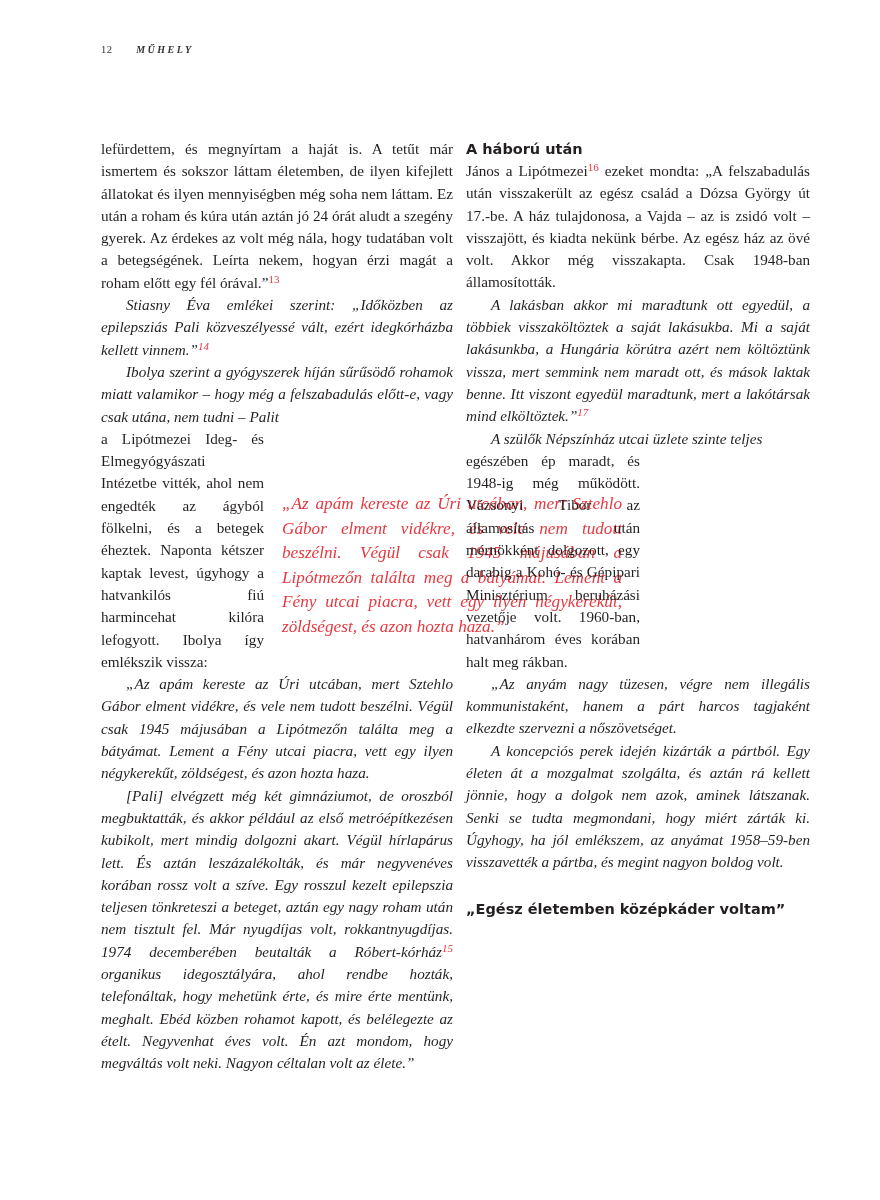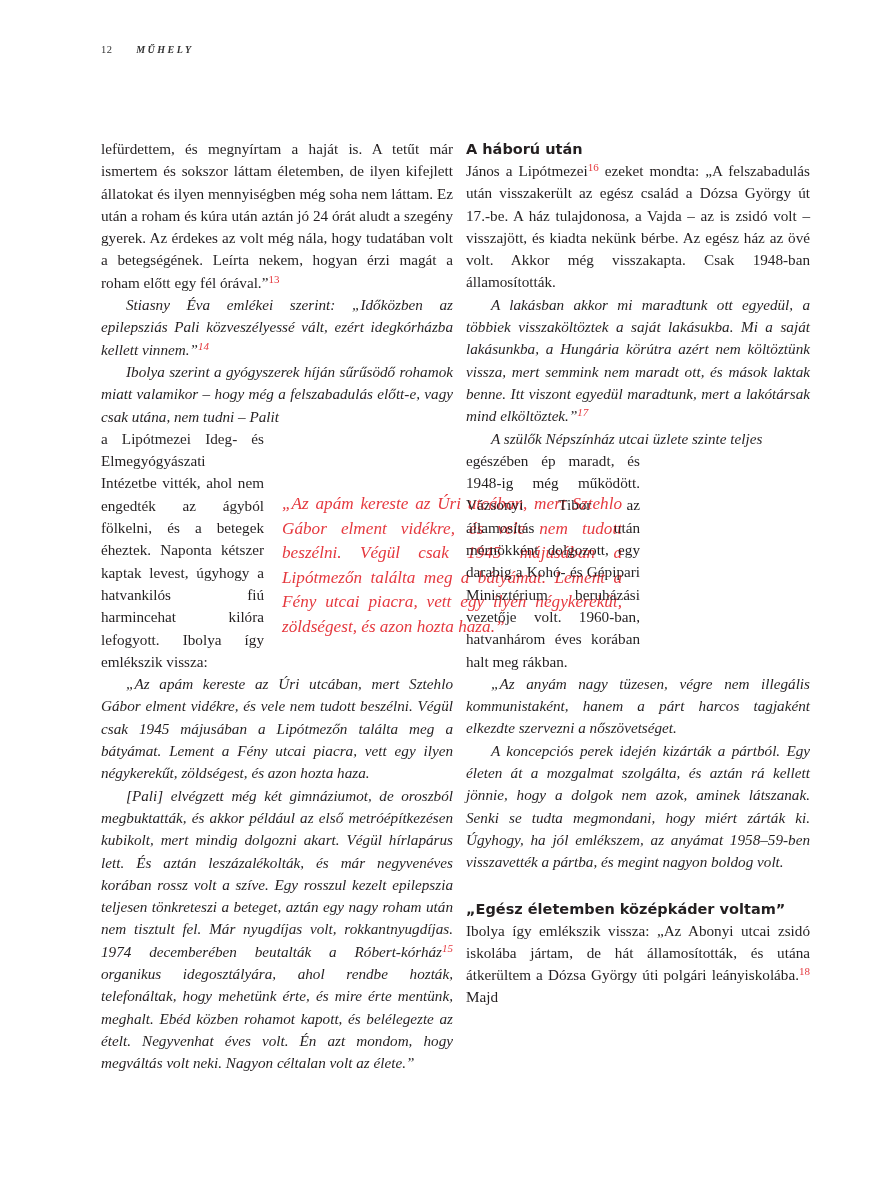--- a/index.html
+++ b/index.html
@@ -42,14 +42,13 @@
 
 <div class="col col-right">
   <h3 class="h">A háború után</h3>
   <p><span>János a Lipótmezei</span><span class="fn">16</span><span> ezeket mondta: „A felszabadulás után visszakerült az egész család a Dózsa György út 17.-be. A ház tulajdonosa, a Vajda – az is zsidó volt – visszajött, és kiadta nekünk bérbe. Az egész ház az övé volt. Akkor még visszakapta. Csak 1948-ban államosították.</span></p>
   <p class="ind"><span>A lakásban akkor mi maradtunk ott egyedül, a többiek visszaköltöztek a saját lakásukba. Mi a saját lakásunkba, a Hungária körútra azért nem költöztünk vissza, mert semmink nem maradt ott, és mások laktak benne. Itt viszont egyedül maradtunk, mert a lakótársak mind elköltöztek.”</span><span class="fn">17</span></p>
   <p class="ind">A szülők Népszínház utcai üzlete szinte teljes</p>
   <p class="narrow-r">egészében ép maradt, és 1948-ig még működött. Vázsonyi Tibor az államosítás után mérnökként dolgozott, egy darabig a Kohó- és Gépipari Minisztérium beruházási vezetője volt. 1960-ban, hatvanhárom éves korában halt meg rákban.</p>
   <p class="ind">„Az anyám nagy tüzesen, végre nem illegális kommunistaként, hanem a párt harcos tagjaként elkezdte szervezni a nőszövetséget.</p>
   <p class="ind">A koncepciós perek idején kizárták a pártból. Egy életen át a mozgalmat szolgálta, és aztán rá kellett jönnie, hogy a dolgok nem azok, aminek látszanak. Senki se tudta megmondani, hogy miért zárták ki. Úgyhogy, ha jól emlékszem, az anyámat 1958–59-ben visszavették a pártba, és megint nagyon boldog volt.</p>
   <h3 class="h h2">„Egész életemben középkáder voltam”</h3>
-  <p><span>Ibolya így emlékszik vissza: „Az Abonyi utcai zsidó iskolába jártam, de hát államosították, és utána átkerültem a Dózsa György úti polgári leányiskolába.</span><span class="fn">18</span><span> Majd</span></p>
 </div>
 
 </body></html>

